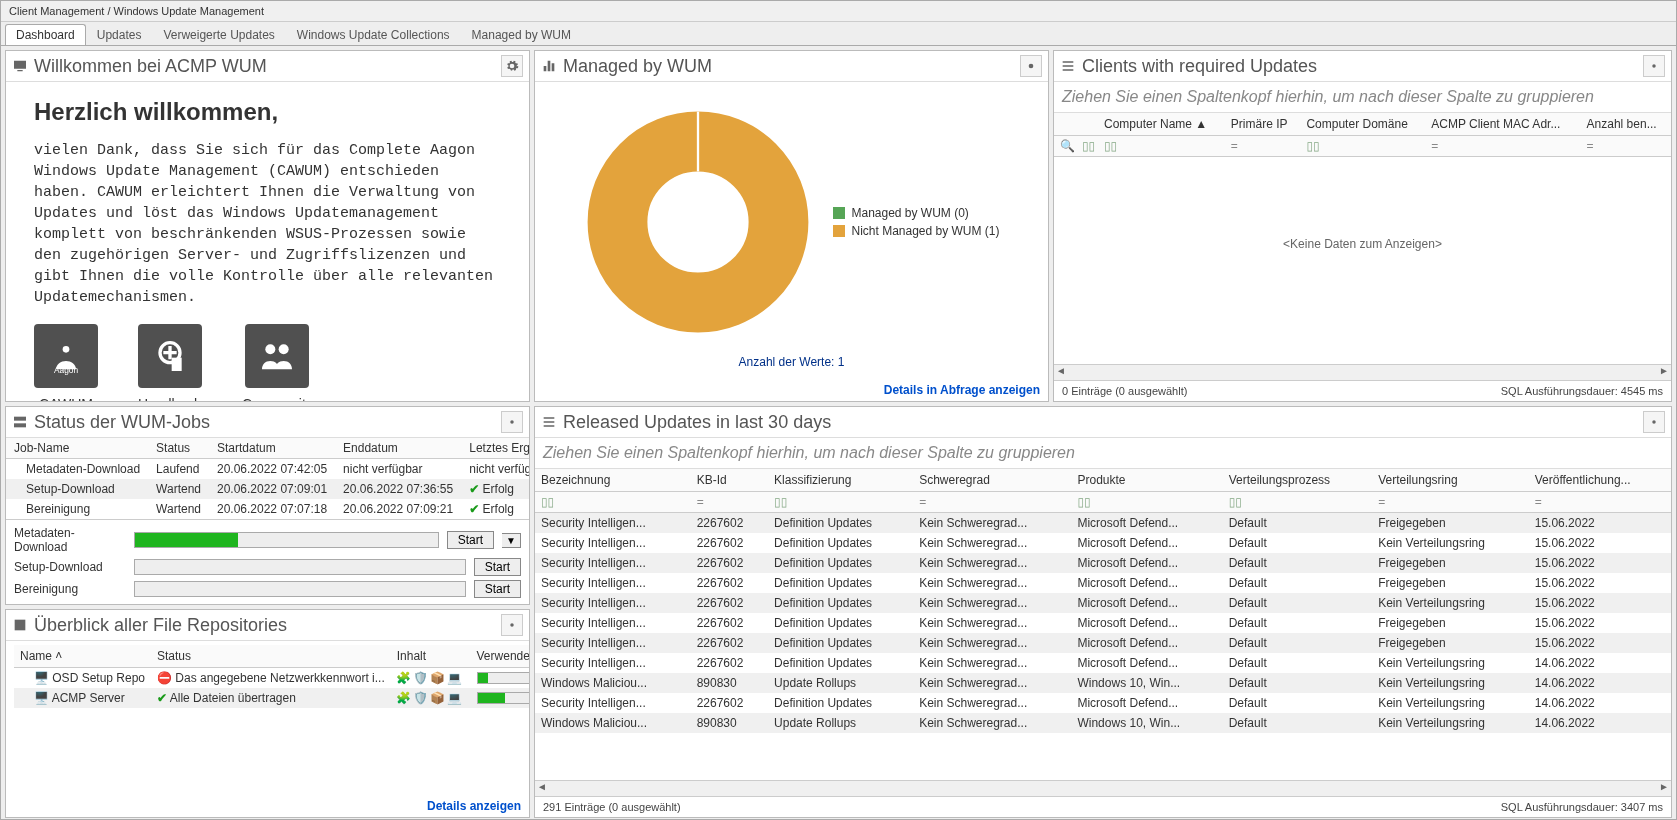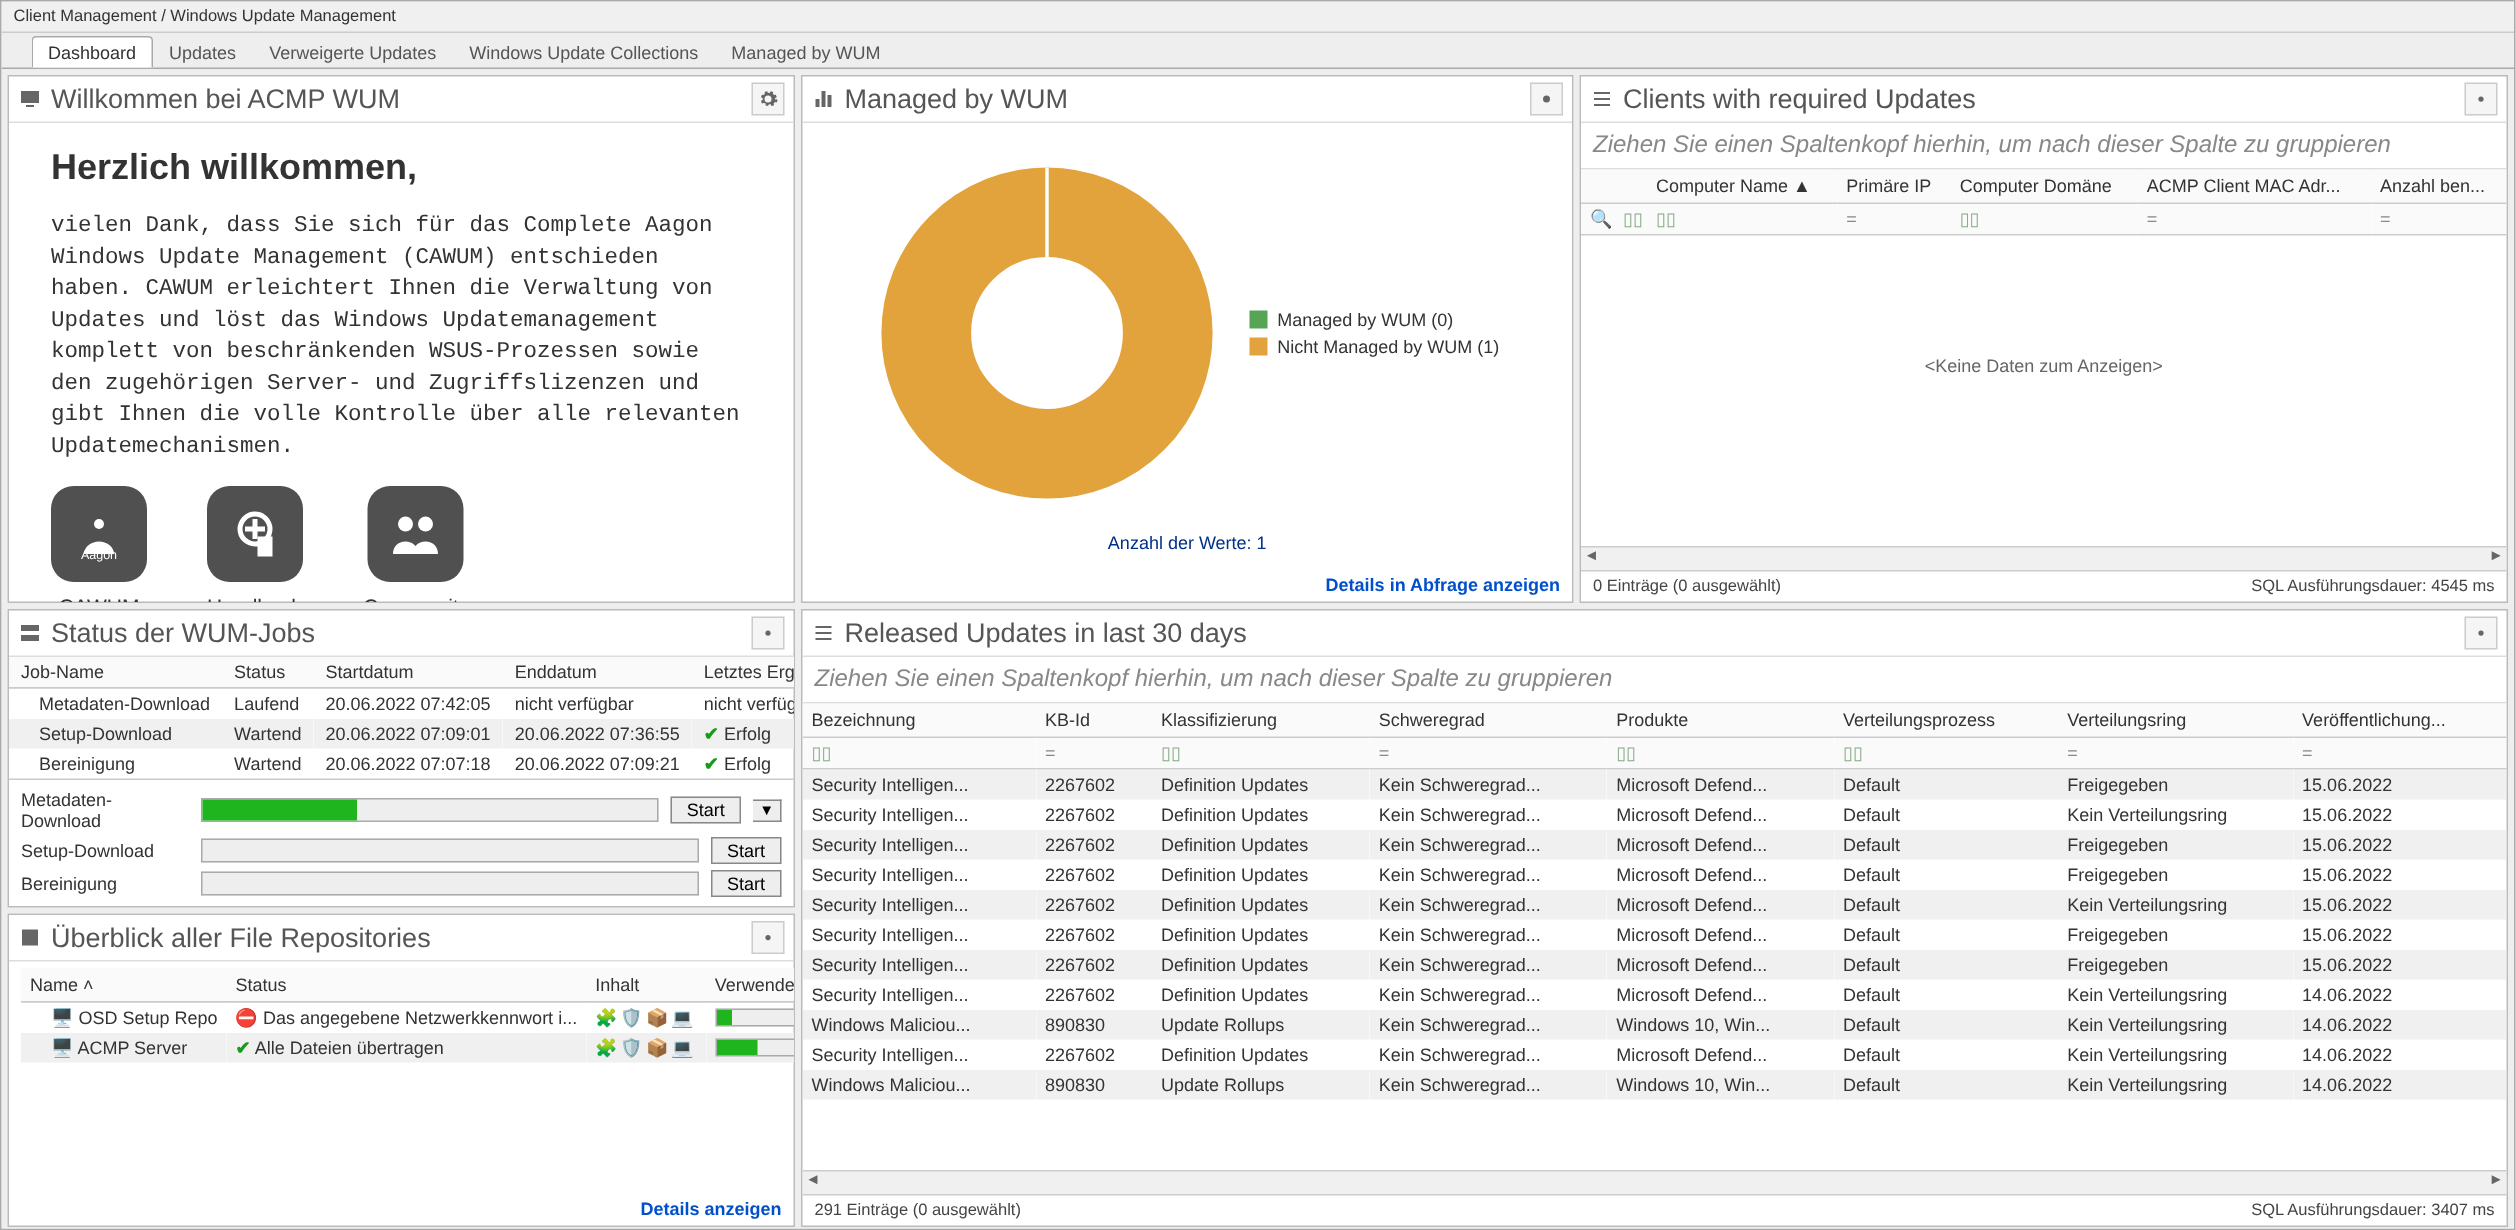--- a/index.html
+++ b/index.html
@@ -1,36 +1,36 @@
 <!DOCTYPE html>
 <html><head>
 <meta charset="utf-8">
 <style>
 * { box-sizing: border-box; margin: 0; padding: 0; }
 body { font-family: "Segoe UI", Tahoma, sans-serif; font-size: 12px; background: #f5f5f5; color: #333; width: 1677px; height: 820px; overflow: hidden; border: 1px solid #aaa; }
 .breadcrumb { padding: 4px 8px; font-size: 11px; color: #333; background: #f0f0f0; border-bottom: 1px solid #ccc; }
-.tabs { display: flex; background: #eee; border-bottom: 1px solid #aaa; padding-left: 20px; }
+.tabs { display: flex; background: #eee; border-bottom: 1px solid #aaa; padding-left: 4px; }
 .tab { padding: 3px 10px; font-size: 12px; border: 1px solid transparent; border-bottom: none; cursor: pointer; margin-top: 2px; }
 .tab.active { background: #fff; border-color: #aaa; border-radius: 3px 3px 0 0; }
 .tab:not(.active) { color: #555; }
 .main { display: grid; grid-template-columns: 525px 515px 1fr; grid-template-rows: 352px 1fr; gap: 4px; padding: 4px; height: calc(100% - 42px); background: #eee; }
 .panel { background: #fff; border: 1px solid #bbb; display: flex; flex-direction: column; overflow: hidden; }
 .panel-header { display: flex; align-items: center; padding: 4px 6px; border-bottom: 1px solid #ddd; }
 .panel-header .icon { width: 16px; height: 16px; margin-right: 6px; color: #666; }
 .panel-header h2 { font-size: 18px; font-weight: 300; color: #555; flex: 1; }
 .gear-btn { width: 22px; height: 22px; border: 1px solid #ccc; background: #f5f5f5; display: flex; align-items: center; justify-content: center; cursor: pointer; }
 .gear-btn svg { width: 14px; height: 14px; fill: #666; }
 .panel-body { flex: 1; overflow: auto; position: relative; }
 
 .welcome-body { padding: 16px 28px; overflow-y: scroll; }
 .welcome-body h1 { font-size: 24px; font-weight: 600; margin-bottom: 14px; }
 .welcome-body p { font-size: 15px; line-height: 1.4; margin-bottom: 16px; font-family: Liberation Mono, monospace; }
 .welcome-cards { display: flex; gap: 40px; margin-top: 10px; }
 .welcome-card { display: flex; flex-direction: column; align-items: center; gap: 8px; cursor: pointer; }
-.welcome-card .card-img { width: 64px; height: 64px; background: #505050; border-radius: 15px; display: flex; align-items: center; justify-content: center; color: #fff; }
+.welcome-card .card-img { width: 64px; height: 64px; background: #505050; border-radius: 4px; display: flex; align-items: center; justify-content: center; color: #fff; }
 .welcome-card .card-label { font-size: 14px; }
 
 .donut-wrap { display: flex; flex-direction: column; align-items: center; padding: 10px; height: 100%; }
 .donut-area { display: flex; align-items: center; gap: 20px; flex: 1; }
 .donut-caption { font-size: 12px; color: #003088; margin-top: 4px; }
 .legend { font-size: 12px; }
 .legend-item { display: flex; align-items: center; gap: 6px; margin: 4px 0; }
 .legend-sw { width: 12px; height: 12px; }
 .panel-footer { padding: 4px 8px; text-align: right; font-size: 12px; font-weight: bold; }
 .panel-footer a { color: #0050cc; cursor: pointer; }

